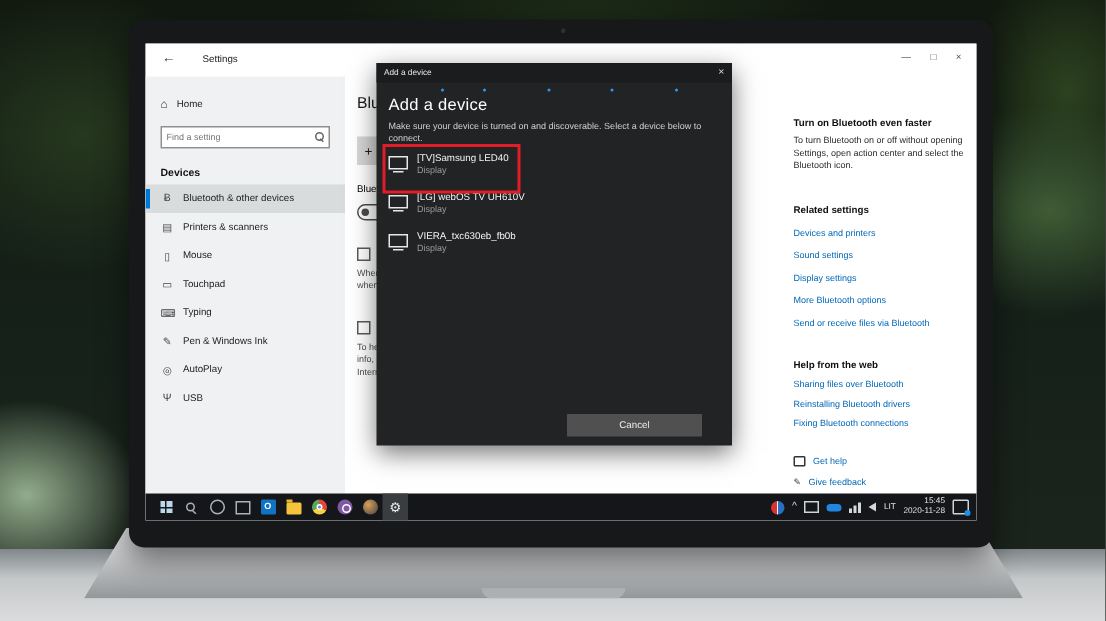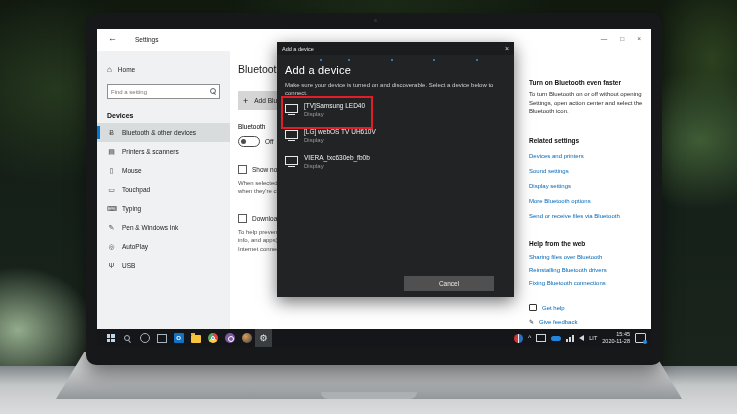--- a/index.html
+++ b/index.html
@@ -62,21 +62,21 @@
   .aside-title{font-size:6.5px;font-weight:bold;color:#111;}
   .aside-title.mt{margin-top:21px;}
   .aside-body{margin-top:4px;line-height:1.45;}
   .alink{display:block;margin-top:9px;color:var(--link,#0067b8);cursor:pointer;}
   .alink.tight{margin-top:7px;}
   .help-row{display:flex;gap:5px;align-items:center;margin-top:18px;color:var(--link,#0067b8);}
   .help-row+.help-row{margin-top:7px;}
   .bubble-icon{width:6px;height:5px;border:1px solid #333;border-radius:1px;flex:0 0 auto;}
   .pen-icon{font-size:6px;color:#333;flex:0 0 auto;}
   
-  .dialog{position:absolute;left:180px;top:13px;width:237px;height:255px;background:var(--dialog_bg,#222325);
+  .dialog{position:absolute;left:154px;top:13px;width:237px;height:255px;background:var(--dialog_bg,#222325);
     color:#fff;box-shadow:0 5px 16px rgba(0,0,0,.55);z-index:5;}
   .dlg-titlebar{height:13px;display:flex;align-items:center;justify-content:space-between;padding:0 5px;
     background:#1b1c1e;font-size:5.5px;color:#e8e8e8;}
   .dlg-close{font-size:7px;color:#ddd;line-height:1;}
   .dots{position:absolute;top:17px;left:0;right:0;height:2px;}
   .dot{position:absolute;top:0;width:2px;height:2px;border-radius:50%;background:#3e8ff0;}
   .dlg-heading{margin:9px 8px 0;font-size:11px;font-weight:400;letter-spacing:.2px;}
   .dlg-desc{margin:5px 8px 0;font-size:6px;color:#cfcfcf;line-height:1.4;width:215px;}
   .dev-list{position:absolute;left:0;top:57px;right:0;}
   .dev-item{display:flex;align-items:flex-start;gap:6px;padding:3px 8px;height:23px;box-sizing:border-box;margin-bottom:3px;}

